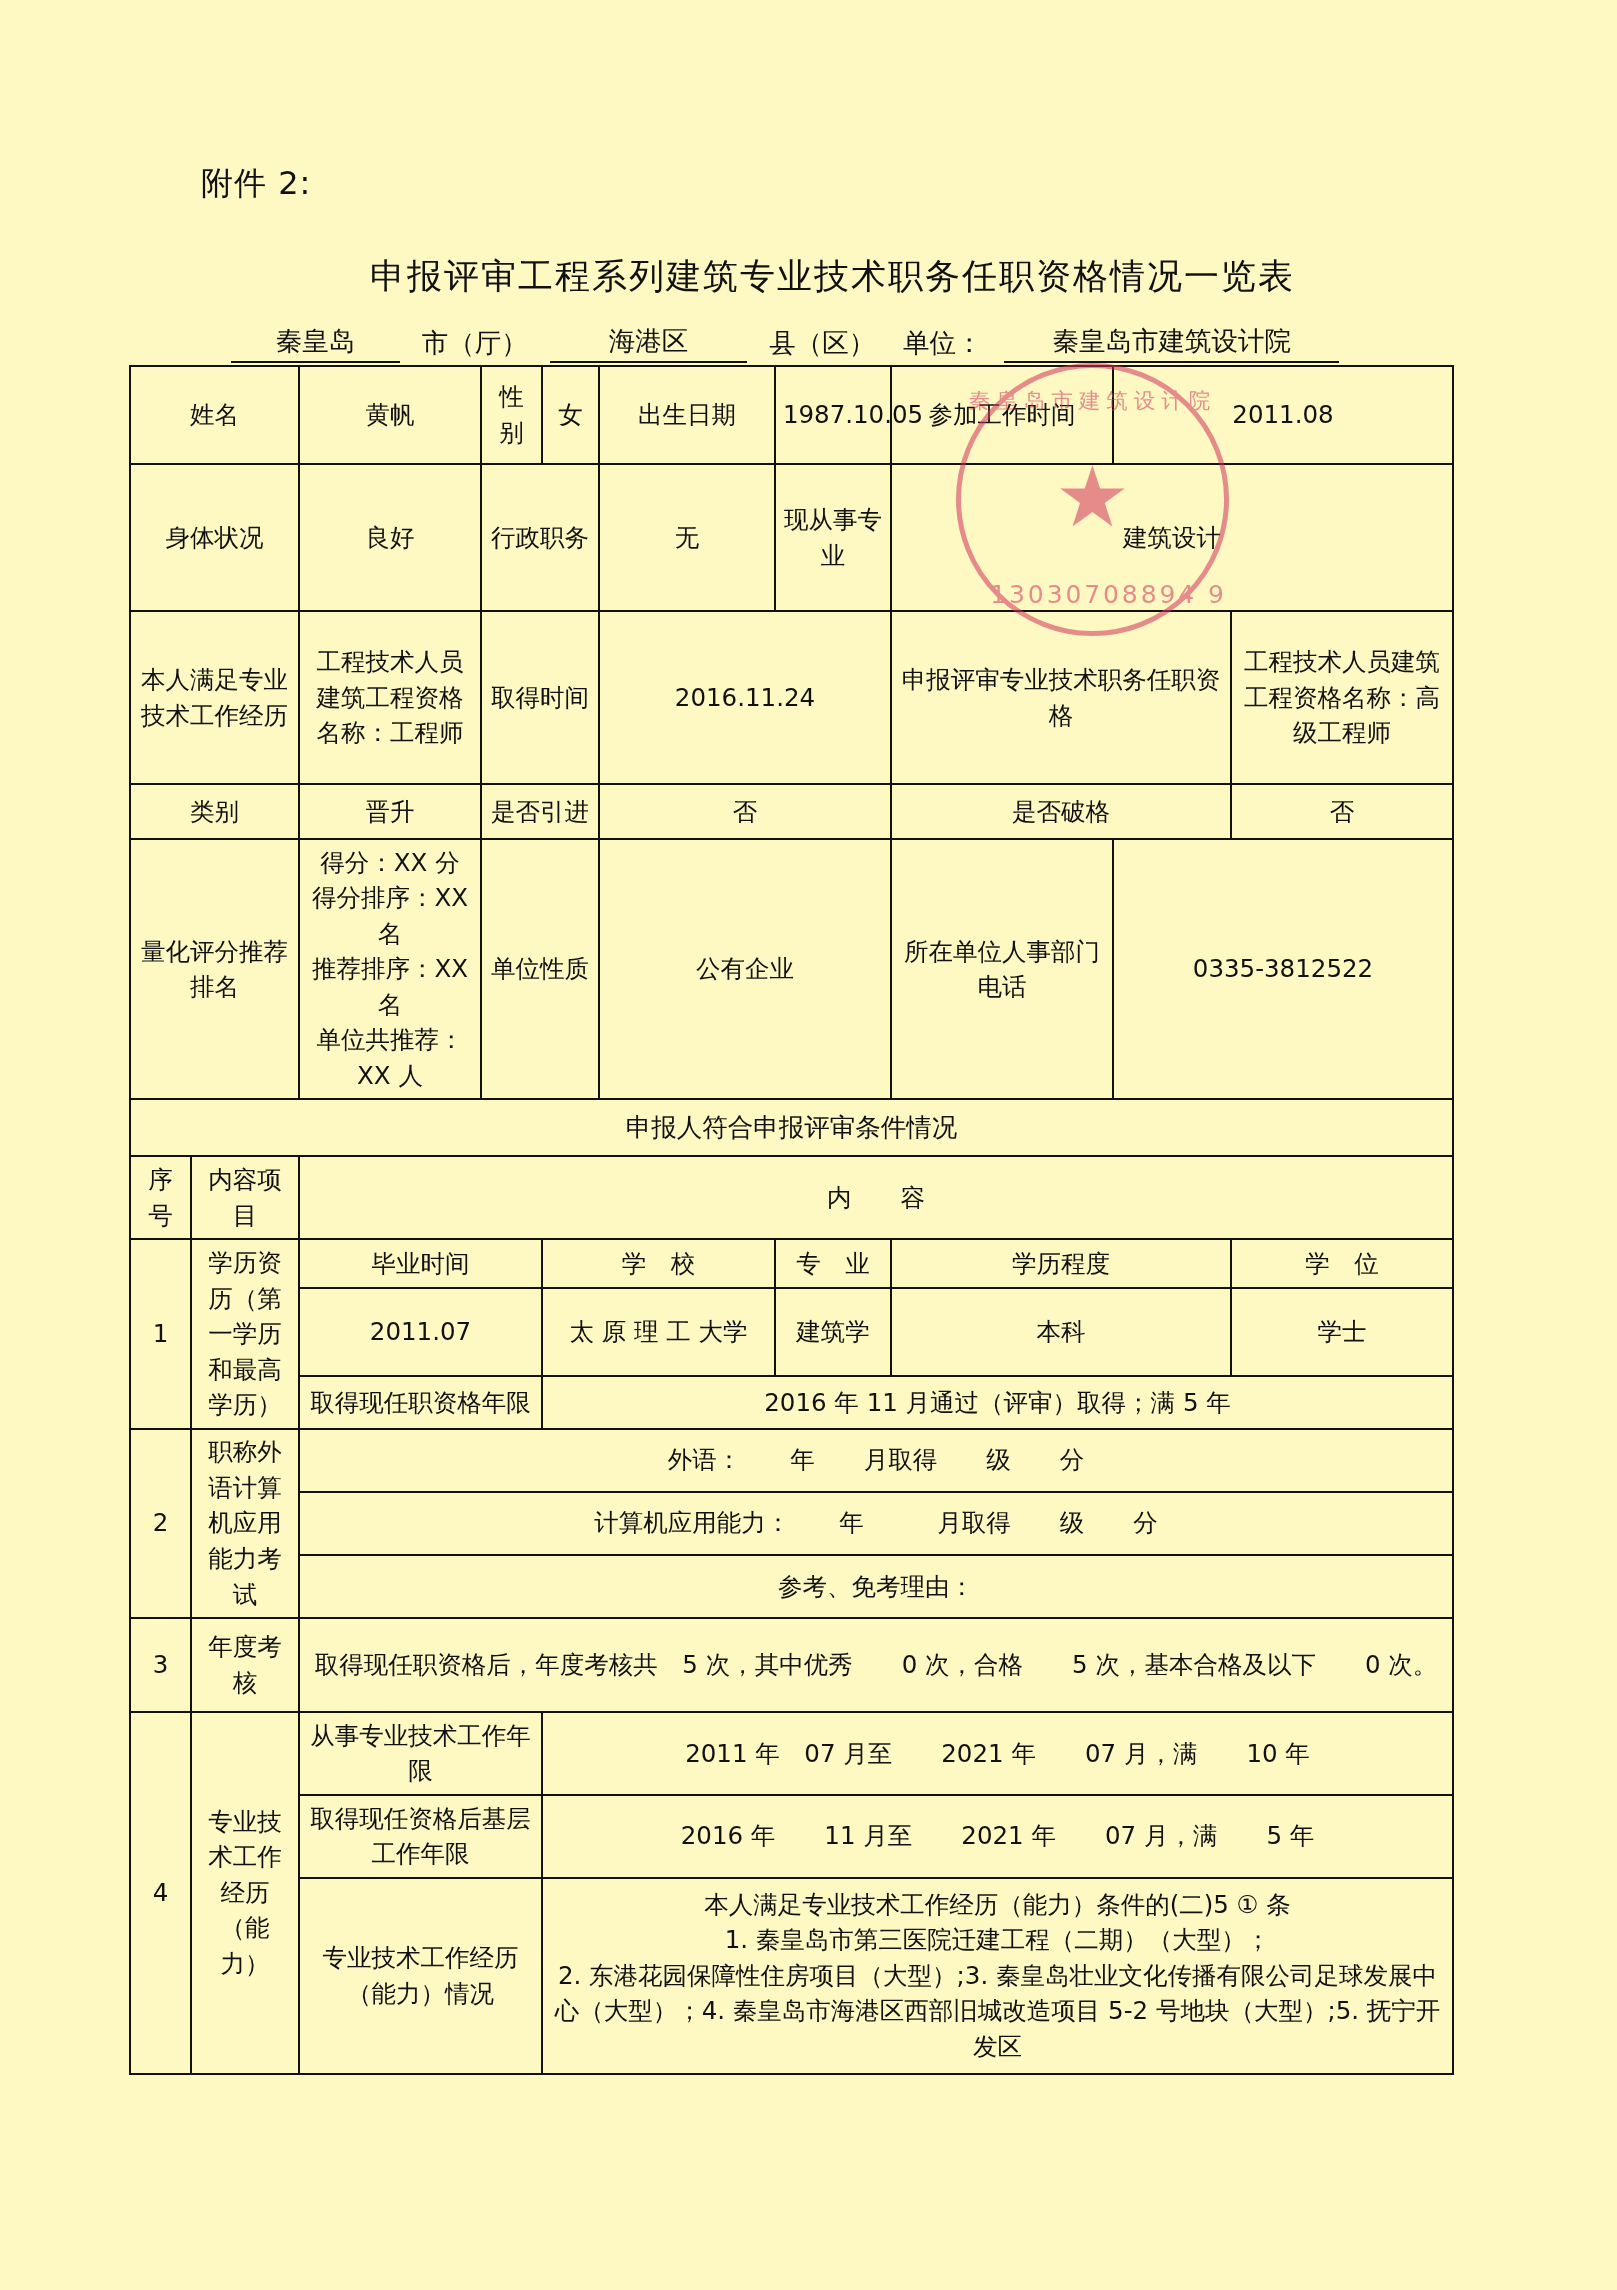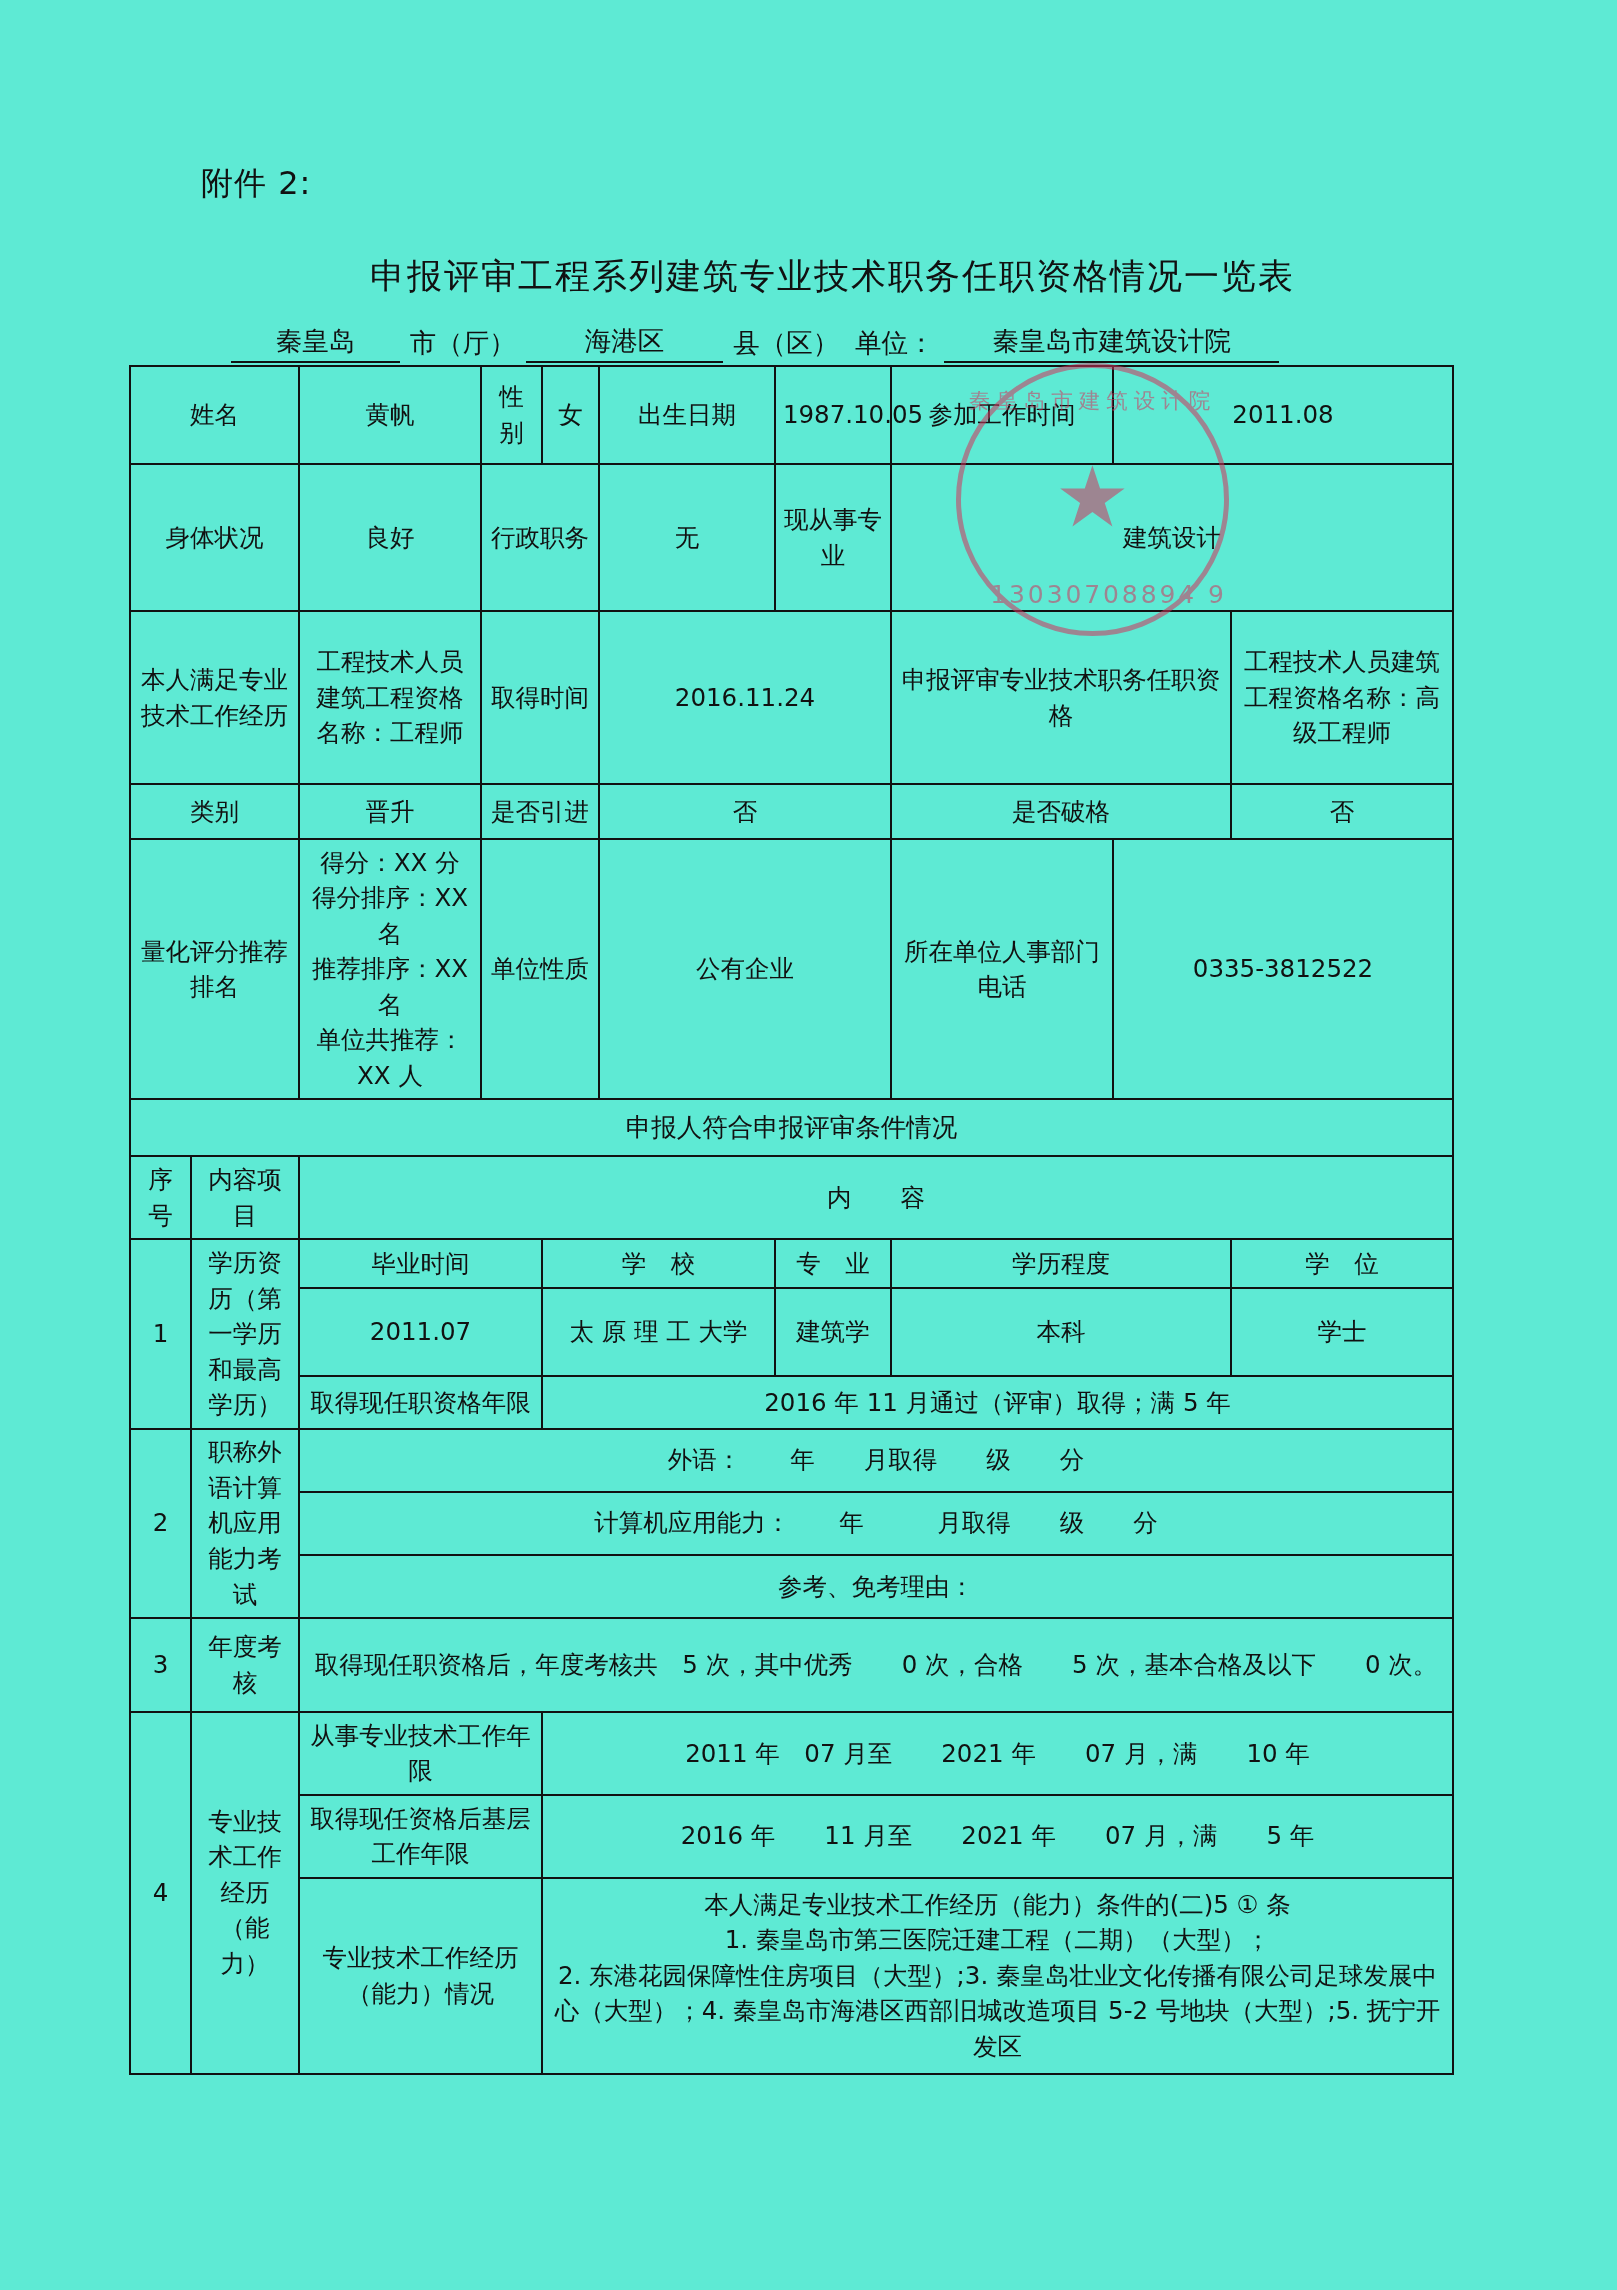--- a/index.html
+++ b/index.html
@@ -8,21 +8,21 @@
     background:#fdfdfb;
     font-family:"DejaVu Sans","Liberation Sans",sans-serif;
     color:#111;
     position:relative;
     overflow:hidden;
   }
   .page{
     position:absolute;
     left:0;top:0;
     width:1617px;height:2291px;
-    background:#5eead4;
+    background:#fef9c3;
   }
   .attach{
     position:absolute;
     left:201px;top:162px;
     font-size:32px;
     letter-spacing:1px;
   }
   .doc-title{
     position:absolute;
     left:0;top:253px;
@@ -33,21 +33,21 @@
     font-weight:500;
     margin-left:24px;
   }
   .addr-line{
     position:absolute;
     left:231px;top:323px;
     width:1157px;
     font-size:26.5px;
     display:flex;
     align-items:flex-end;
-    gap:4px;
+    gap:16px;
   }
   .addr-line .u{
     border-bottom:2px solid #111;
     text-align:center;
     padding:0 5.9px 2px 5.9px;
     display:inline-block;
   }
   .addr-line .plain{padding:0 5.9px 2px 5.9px;}
 
   table.main{

